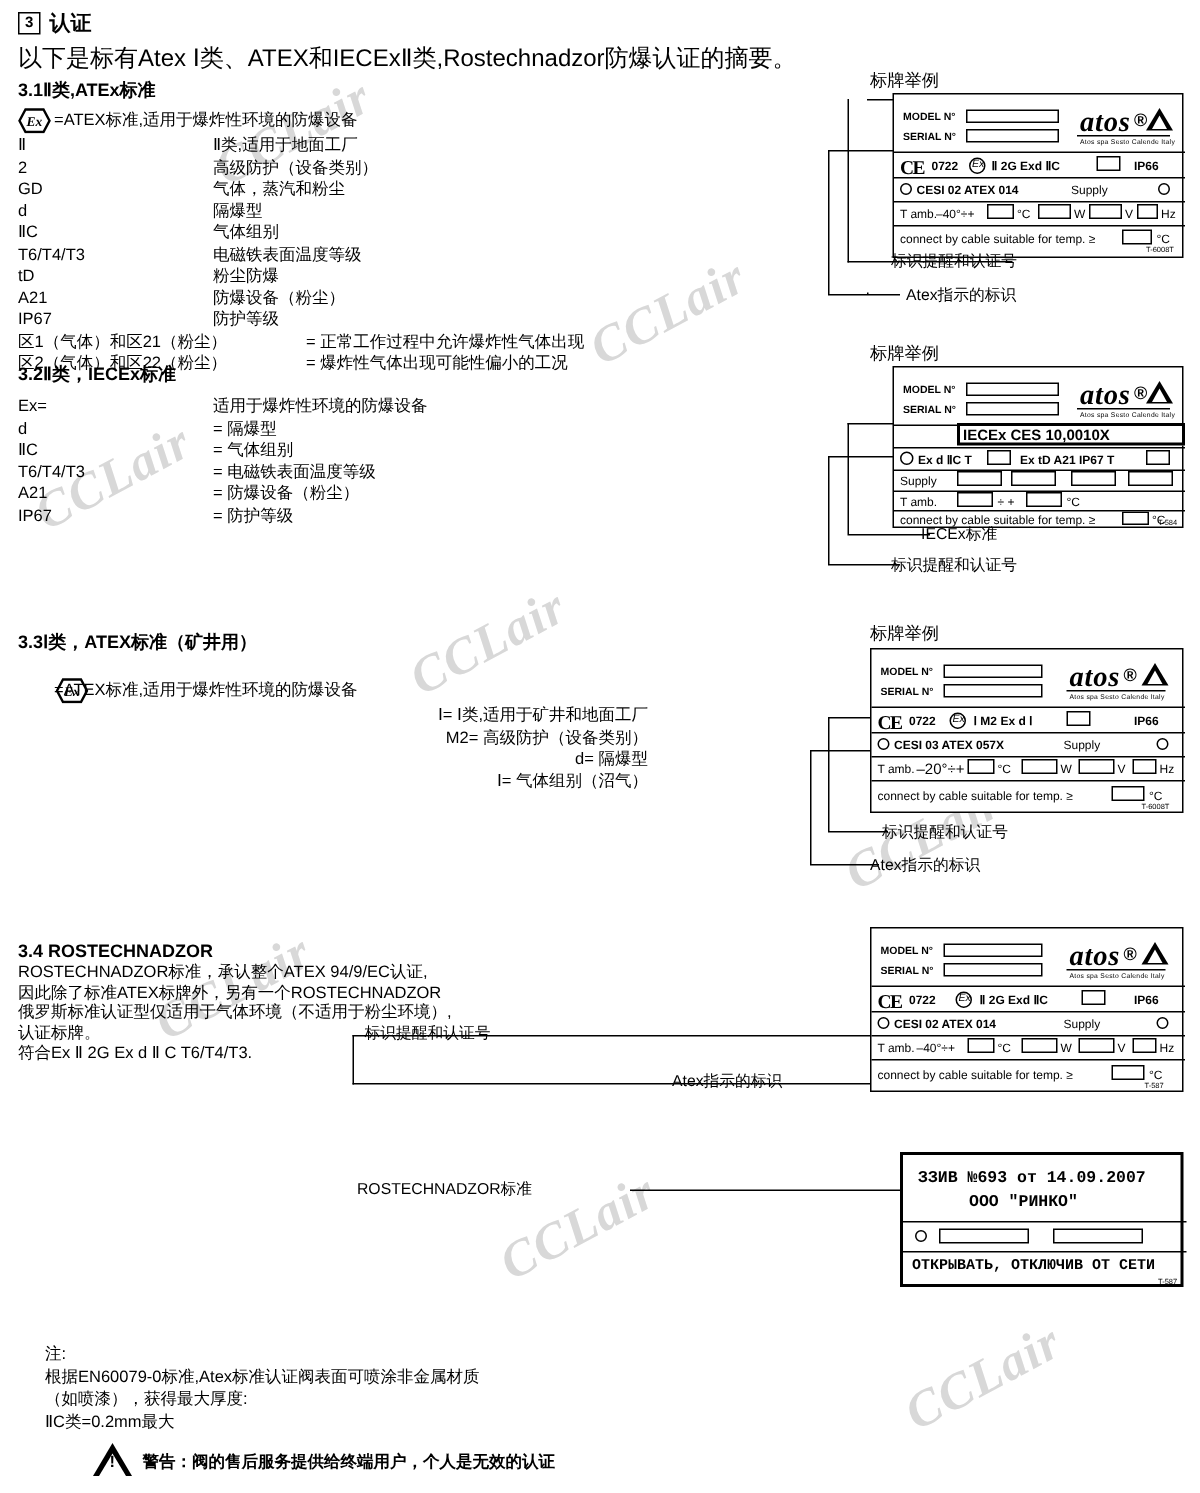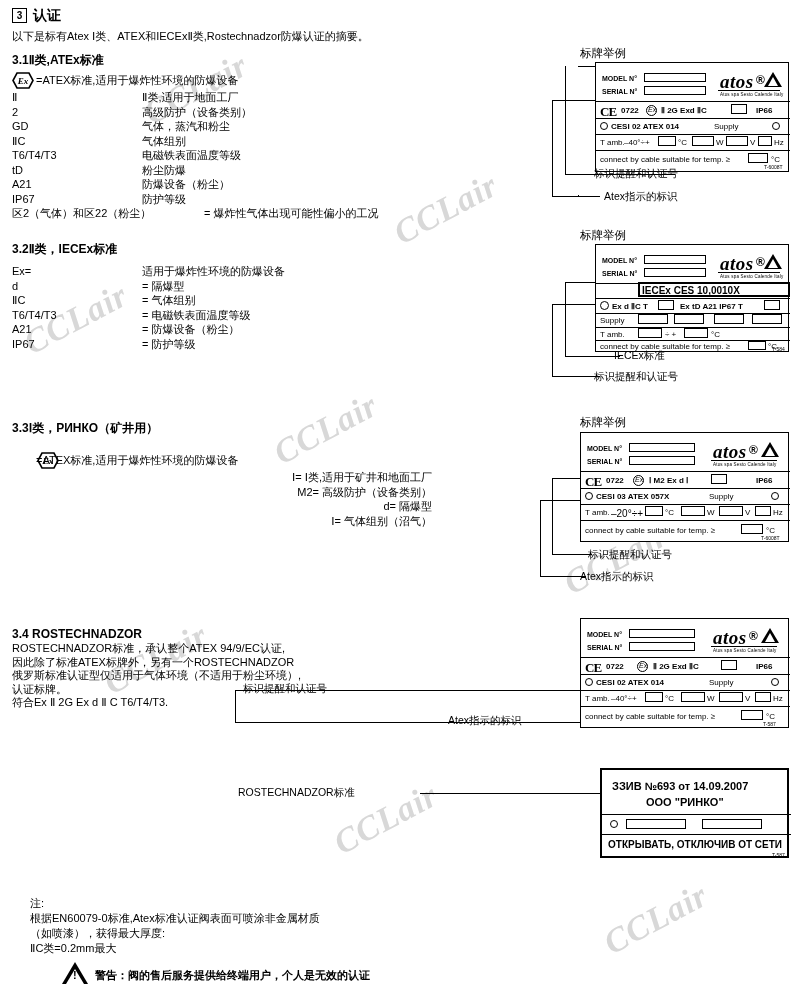--- a/index.html
+++ b/index.html
@@ -35,21 +35,21 @@
     border:1px solid #000;
     font-size:10px; text-align:center; line-height:13px;
     font-weight:bold;
   }
   #sec-title {
     position:absolute; left:33px; top:7px;
     font-size:14px; font-weight:bold;
   }
   #intro {
     position:absolute; left:12px; top:29px;
-    font-size:11px;
+    font-size:16px;
   }
 
   h3.sub {
     position:absolute;
     font-size:12px;
     font-weight:bold;
     margin:0;
   }
   .block { position:absolute; font-size:11px; line-height:14.5px; }
   .block .row { white-space:pre; }
@@ -132,21 +132,21 @@
   .warn-tri-in {
     position:absolute;
     width:0;height:0;
     border-left:9px solid transparent;
     border-right:9px solid transparent;
     border-bottom:15px solid #fff;
   }
   .rus-plate { position:absolute; border:2px solid #000; background:#fff; }
   .rus-txt {
     position:absolute;
-    font-family:Liberation Sans, sans-serif;
+    font-family:Liberation Mono, monospace;
     font-weight:bold;
     white-space:nowrap;
   }
 </style>
 </head>
 <body>
 
 <div class="wm" style="left:140px; top:70px;">CCLair</div>
 <div class="wm" style="left:390px; top:190px;">CCLair</div>
 <div class="wm" style="left:20px;  top:300px;">CCLair</div>
@@ -173,41 +173,43 @@
   </svg>
 </span>
 <div class="block" style="left:36px; top:73px;">
   <span>=ATEX标准,适用于爆炸性环境的防爆设备</span>
 </div>
 
 <div class="block" style="left:12px; top:90px; width:420px;">
   <div class="row"><span class="lbl" style="width:130px">Ⅱ</span><span>Ⅱ类,适用于地面工厂</span></div>
   <div class="row"><span class="lbl" style="width:130px">2</span><span>高级防护（设备类别）</span></div>
   <div class="row"><span class="lbl" style="width:130px">GD</span><span>气体，蒸汽和粉尘</span></div>
+  <div class="row"><span class="lbl" style="width:130px">d</span><span>隔爆型</span></div>
   <div class="row"><span class="lbl" style="width:130px">ⅡC</span><span>气体组别</span></div>
   <div class="row"><span class="lbl" style="width:130px">T6/T4/T3</span><span>电磁铁表面温度等级</span></div>
   <div class="row"><span class="lbl" style="width:130px">tD</span><span>粉尘防爆</span></div>
   <div class="row"><span class="lbl" style="width:130px">A21</span><span>防爆设备（粉尘）</span></div>
   <div class="row"><span class="lbl" style="width:130px">IP67</span><span>防护等级</span></div>
+  <div class="row"><span class="lbl" style="width:192px">区1（气体）和区21（粉尘）</span><span>= </span><span>正常工作过程中允许爆炸性气体出现</span></div>
   <div class="row"><span class="lbl" style="width:192px">区2（气体）和区22（粉尘）</span><span>= </span><span>爆炸性气体出现可能性偏小的工况</span></div>
 </div>
 
 
 <h3 class="sub" style="left:12px; top:241px;">3.2Ⅱ类，IECEx标准</h3>
 <div class="block" style="left:12px; top:264px; width:420px;">
   <div class="row"><span class="lbl" style="width:130px">Ex=</span><span>适用于爆炸性环境的防爆设备</span></div>
   <div class="row"><span class="lbl" style="width:130px">d</span><span>= </span><span>隔爆型</span></div>
   <div class="row"><span class="lbl" style="width:130px">ⅡC</span><span>= </span><span>气体组别</span></div>
   <div class="row"><span class="lbl" style="width:130px">T6/T4/T3</span><span>= </span><span>电磁铁表面温度等级</span></div>
   <div class="row"><span class="lbl" style="width:130px">A21</span><span>= </span><span>防爆设备（粉尘）</span></div>
   <div class="row"><span class="lbl" style="width:130px">IP67</span><span>= </span><span>防护等级</span></div>
 </div>
 
 
-<h3 class="sub" style="left:12px; top:420px;">3.3Ⅰ类，РИНКО（矿井用）</h3>
+<h3 class="sub" style="left:12px; top:420px;">3.3Ⅰ类，ATEX标准（矿井用）</h3>
 <span class="exsym" style="left:12px; top:452px;">
   <svg width="22" height="17" viewBox="0 0 22 17">
     <polygon points="5,1 17,1 21,8.5 17,16 5,16 1,8.5" fill="#fff" stroke="#000" stroke-width="1.6"></polygon>
     <text x="11" y="12" font-size="9" font-family="Liberation Serif, serif" font-style="italic" font-weight="bold" text-anchor="middle">Ex</text>
   </svg>
 </span>
 <div class="block" style="left:36px; top:453px;">
   <span>=ATEX标准,适用于爆炸性环境的防爆设备</span>
 </div>
 <div class="block" style="left:12px; top:470px; width:420px;text-align:right;">

